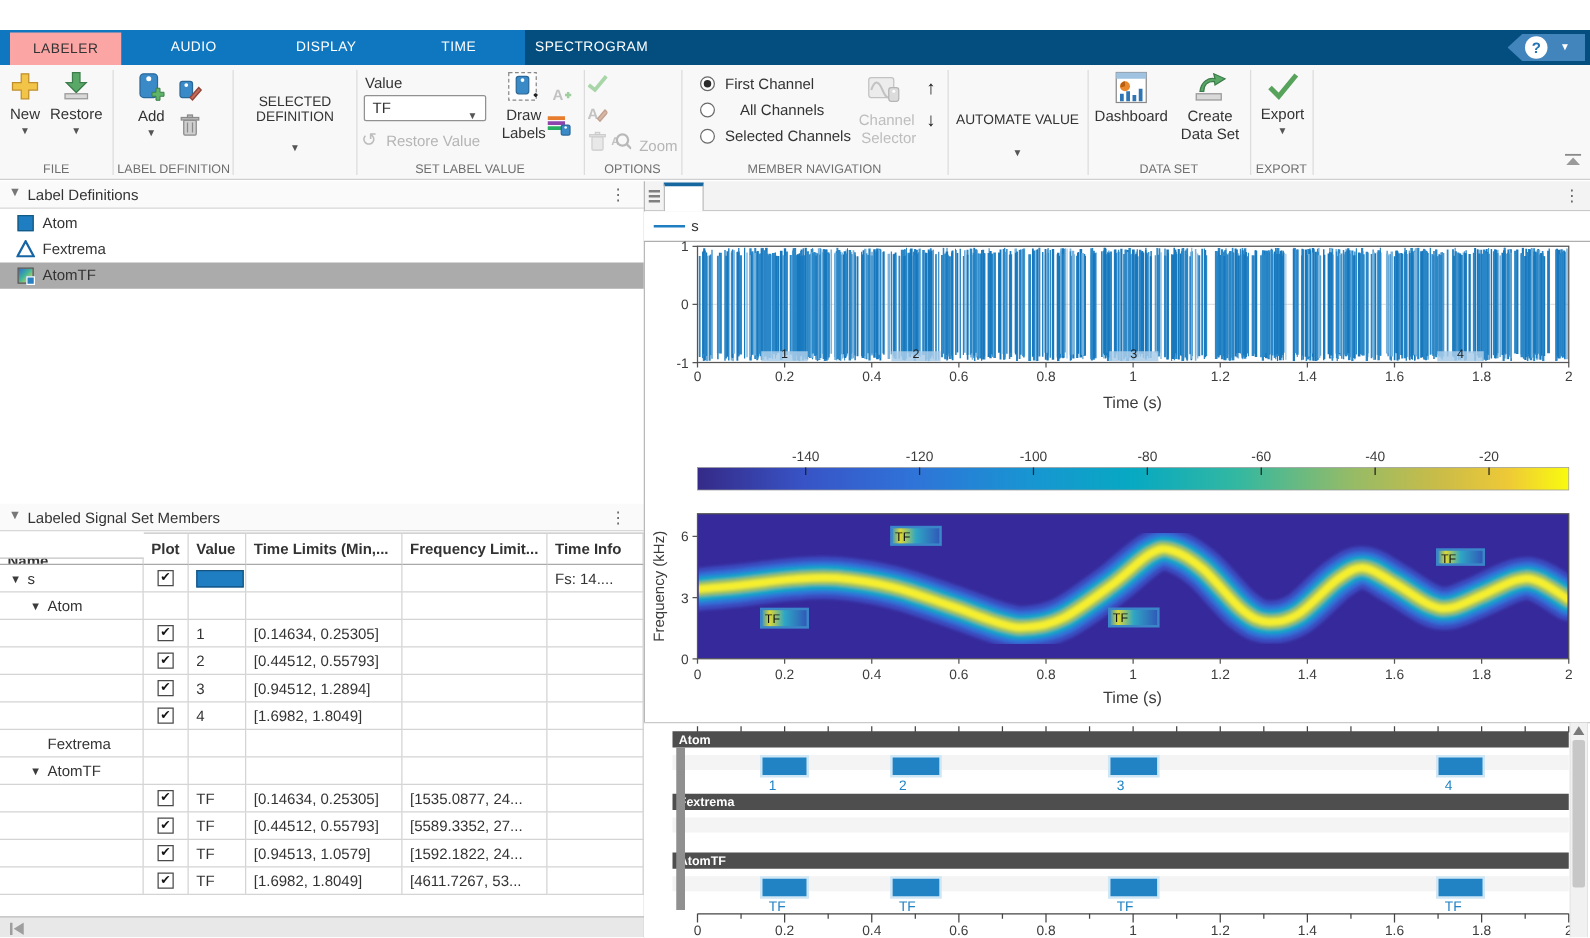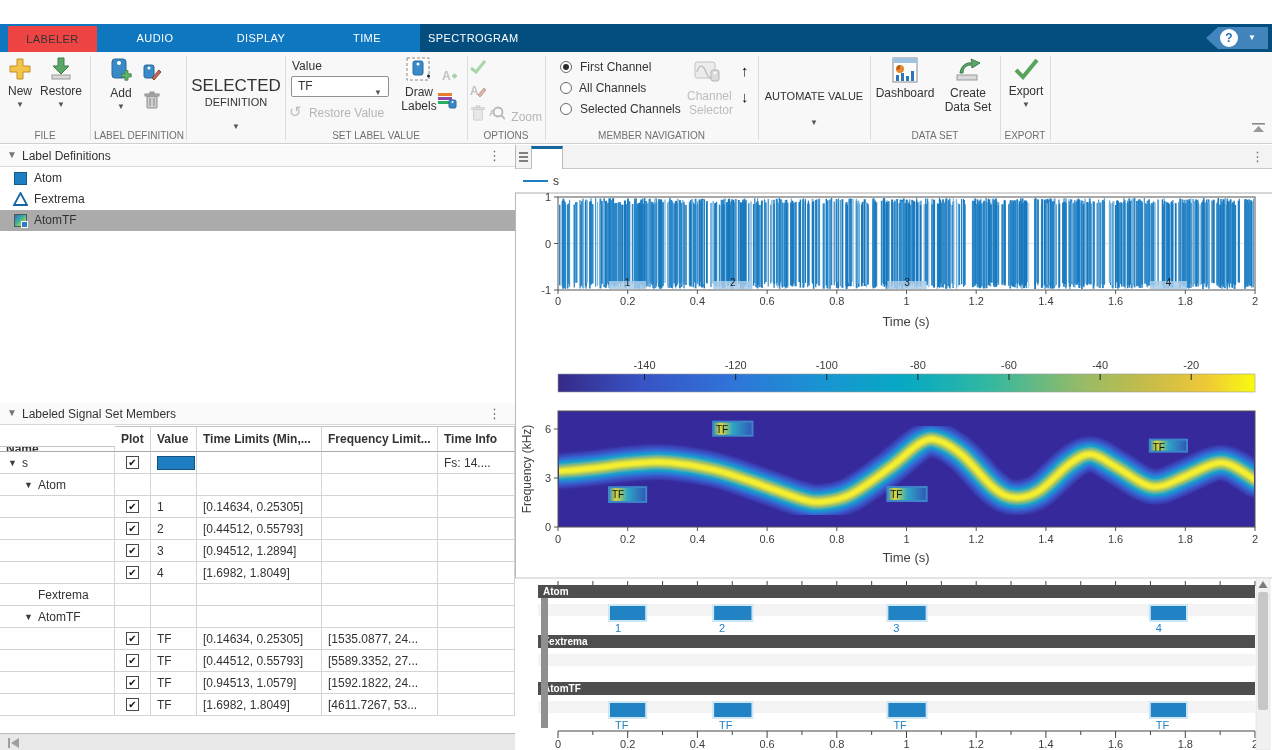--- a/index.html
+++ b/index.html
@@ -10,21 +10,21 @@
 
   
   #titlebar { position:absolute; left:0; top:0; width:1272px; height:24px; background:#f0f0f0; }
   #title { position:absolute; left:28px; top:5px; font-size:12px; color:#444; }
   .winbtn { position:absolute; top:0; width:34px; height:24px; text-align:center; color:#555; }
 
   
   #tabstrip { position:absolute; left:0; top:24px; width:1272px; height:28px; background:#0f76c0; }
   #tabstrip .dark { position:absolute; left:420px; top:0; width:852px; height:28px; background:#034e7e; }
   .tab { position:absolute; top:0; height:28px; line-height:28px; color:#fff; font-size:11px; letter-spacing:.4px; text-align:center; }
-  .tab.active { background:#ef4444; color:#333; top:2px; height:26px; line-height:26px; }
+  .tab.active { background:#fca5a5; color:#333; top:2px; height:26px; line-height:26px; }
 
   
   #ribbon { position:absolute; left:0; top:52px; width:1272px; height:92px; background:#f8f8f8; border-bottom:1px solid #cfcfcf; }
   .rdiv { position:absolute; top:4px; height:84px; width:1px; background:#dcdcdc; }
   .rsecname { position:absolute; bottom:2px; font-size:10px; color:#6f6f6f; text-align:center; }
   .rbtn { position:absolute; display:flex; flex-direction:column; align-items:center; cursor:default; }
   .rlabel { font-size:12px; color:#333; margin-top:3px; white-space:nowrap; }
   .rlabel.dis { color:#b5b5b5; }
   .rcaret { font-size:8px; color:#555; line-height:9px; margin-top:2px; }
   .combo { position:absolute; width:98px; height:21px; background:#fff; border:1px solid #919191; border-radius:2px; font-size:12px; line-height:19px; padding-left:6px; }
@@ -122,21 +122,21 @@
           <rect x="4" y="6" width="10" height="12" rx="1" fill="#cfcfcf" stroke="#8a8a8a"></rect>
           <rect x="2" y="4" width="14" height="2" fill="#bdbdbd" stroke="#8a8a8a"></rect>
           <rect x="7" y="2" width="4" height="2" fill="#bdbdbd" stroke="#8a8a8a"></rect>
           <path d="M7 8v8 M11 8v8" stroke="#8a8a8a"></path>
         </svg>
     </div>
     <div class="rdiv" style="left:186px"></div>
     <div class="rsecname" style="left:92px;width:94px">LABEL DEFINITION</div>
 
     <div class="a" style="left:190px;top:24px;width:92px;text-align:center">
-      <div style="font-size:17px;color:#333">SELECTED</div>
+      <div style="font-size:11px;color:#333">SELECTED</div>
       <div style="font-size:11px;color:#333">DEFINITION</div>
       <div style="font-size:8px;color:#555;margin-top:14px">▼</div>
     </div>
     <div class="rdiv" style="left:285px"></div>
 
     <div class="rtext" style="left:292px;top:7px">Value</div>
     <div class="combo" style="left:291px;top:24px">
       <span>TF</span>
       <span class="cc" style="top:6px">▼</span>
     </div>
@@ -197,21 +197,21 @@
           <line x1="12.5" y1="10.5" x2="16" y2="14" stroke="#b8b8b8" stroke-width="1.8"></line>
         </svg>
       <span class="rlabel dis" style="margin-left:3px">Zoom</span>
     </div>
     <div class="rdiv" style="left:545px"></div>
     <div class="rsecname" style="left:467px;width:78px">OPTIONS</div>
 
     <div class="radio sel" style="left:560px;top:9px"></div>
     <div class="rtext" style="left:580px;top:8px">First Channel</div>
     <div class="radio" style="left:560px;top:30px"></div>
-    <div class="rtext" style="left:579px;top:29px">All Channels</div>
+    <div class="rtext" style="left:592px;top:29px">All Channels</div>
     <div class="radio" style="left:560px;top:51px"></div>
     <div class="rtext" style="left:580px;top:50px">Selected Channels</div>
     <div class="a" style="left:694px;top:8px">
       <svg width="28" height="24" viewBox="0 0 28 24">
           <rect x="1" y="2" width="20" height="16" rx="2" fill="#ececec" stroke="#c2c2c2"></rect>
           <path d="M3 12 q4 -12 9 0 t9 0" fill="none" stroke="#c2c2c2" stroke-width="1.6"></path>
           <rect x="17" y="10" width="8" height="11" rx="2" fill="#dcdcdc" stroke="#b5b5b5"></rect>
           <circle cx="21" cy="13" r="1.2" fill="#fff"></circle>
         </svg>
     </div>

